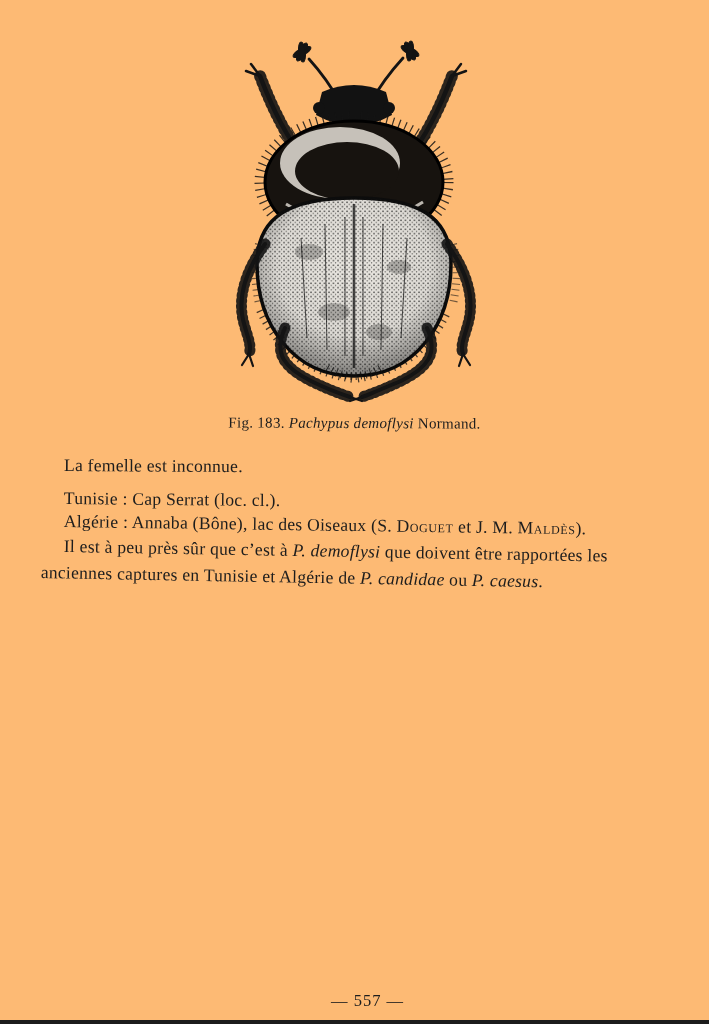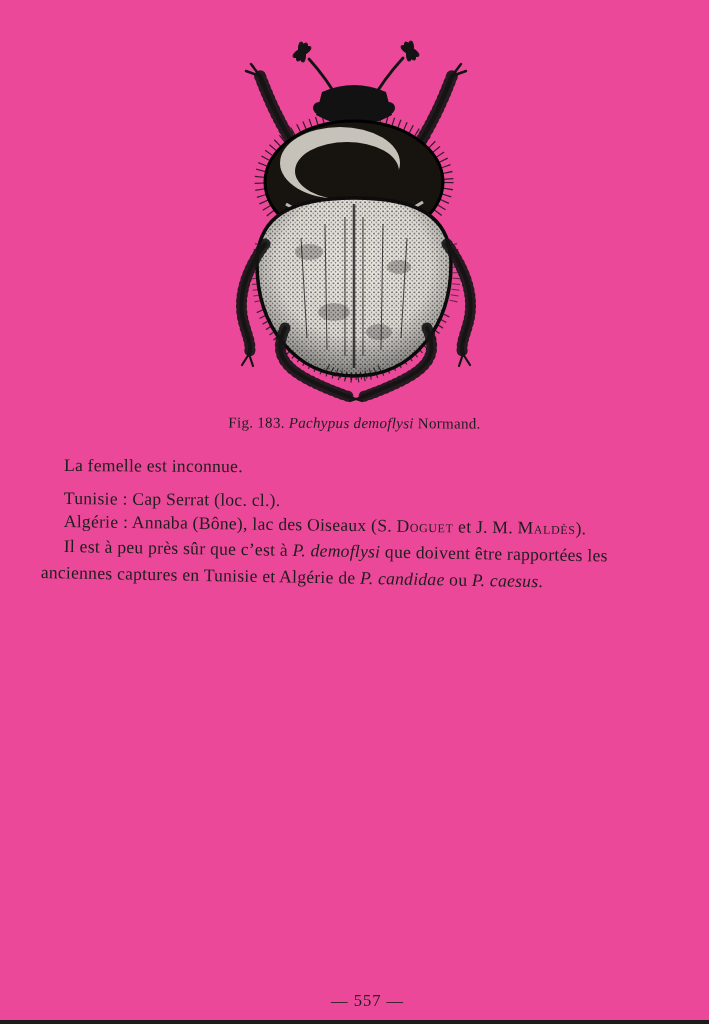--- a/index.html
+++ b/index.html
@@ -1,19 +1,19 @@
 <!DOCTYPE html>
 <html><head>
 <meta charset="utf-8">
 <style>
   html,body { margin:0; padding:0; }
   .page {
     position:relative;
     width:709px; height:1024px;
-    background:#ec4899;
+    background:#fdba74;
     overflow:hidden;
     font-family:"Liberation Serif","DejaVu Serif",serif;
     color:#1d1d1d;
   }
   .figure-wrap {
     position:absolute; left:229px; top:12px; width:254px; height:394px;
   }
   .caption {
     position:absolute; left:0; top:415px; width:709px;
     text-align:center; font-size:15px; letter-spacing:0.3px;

